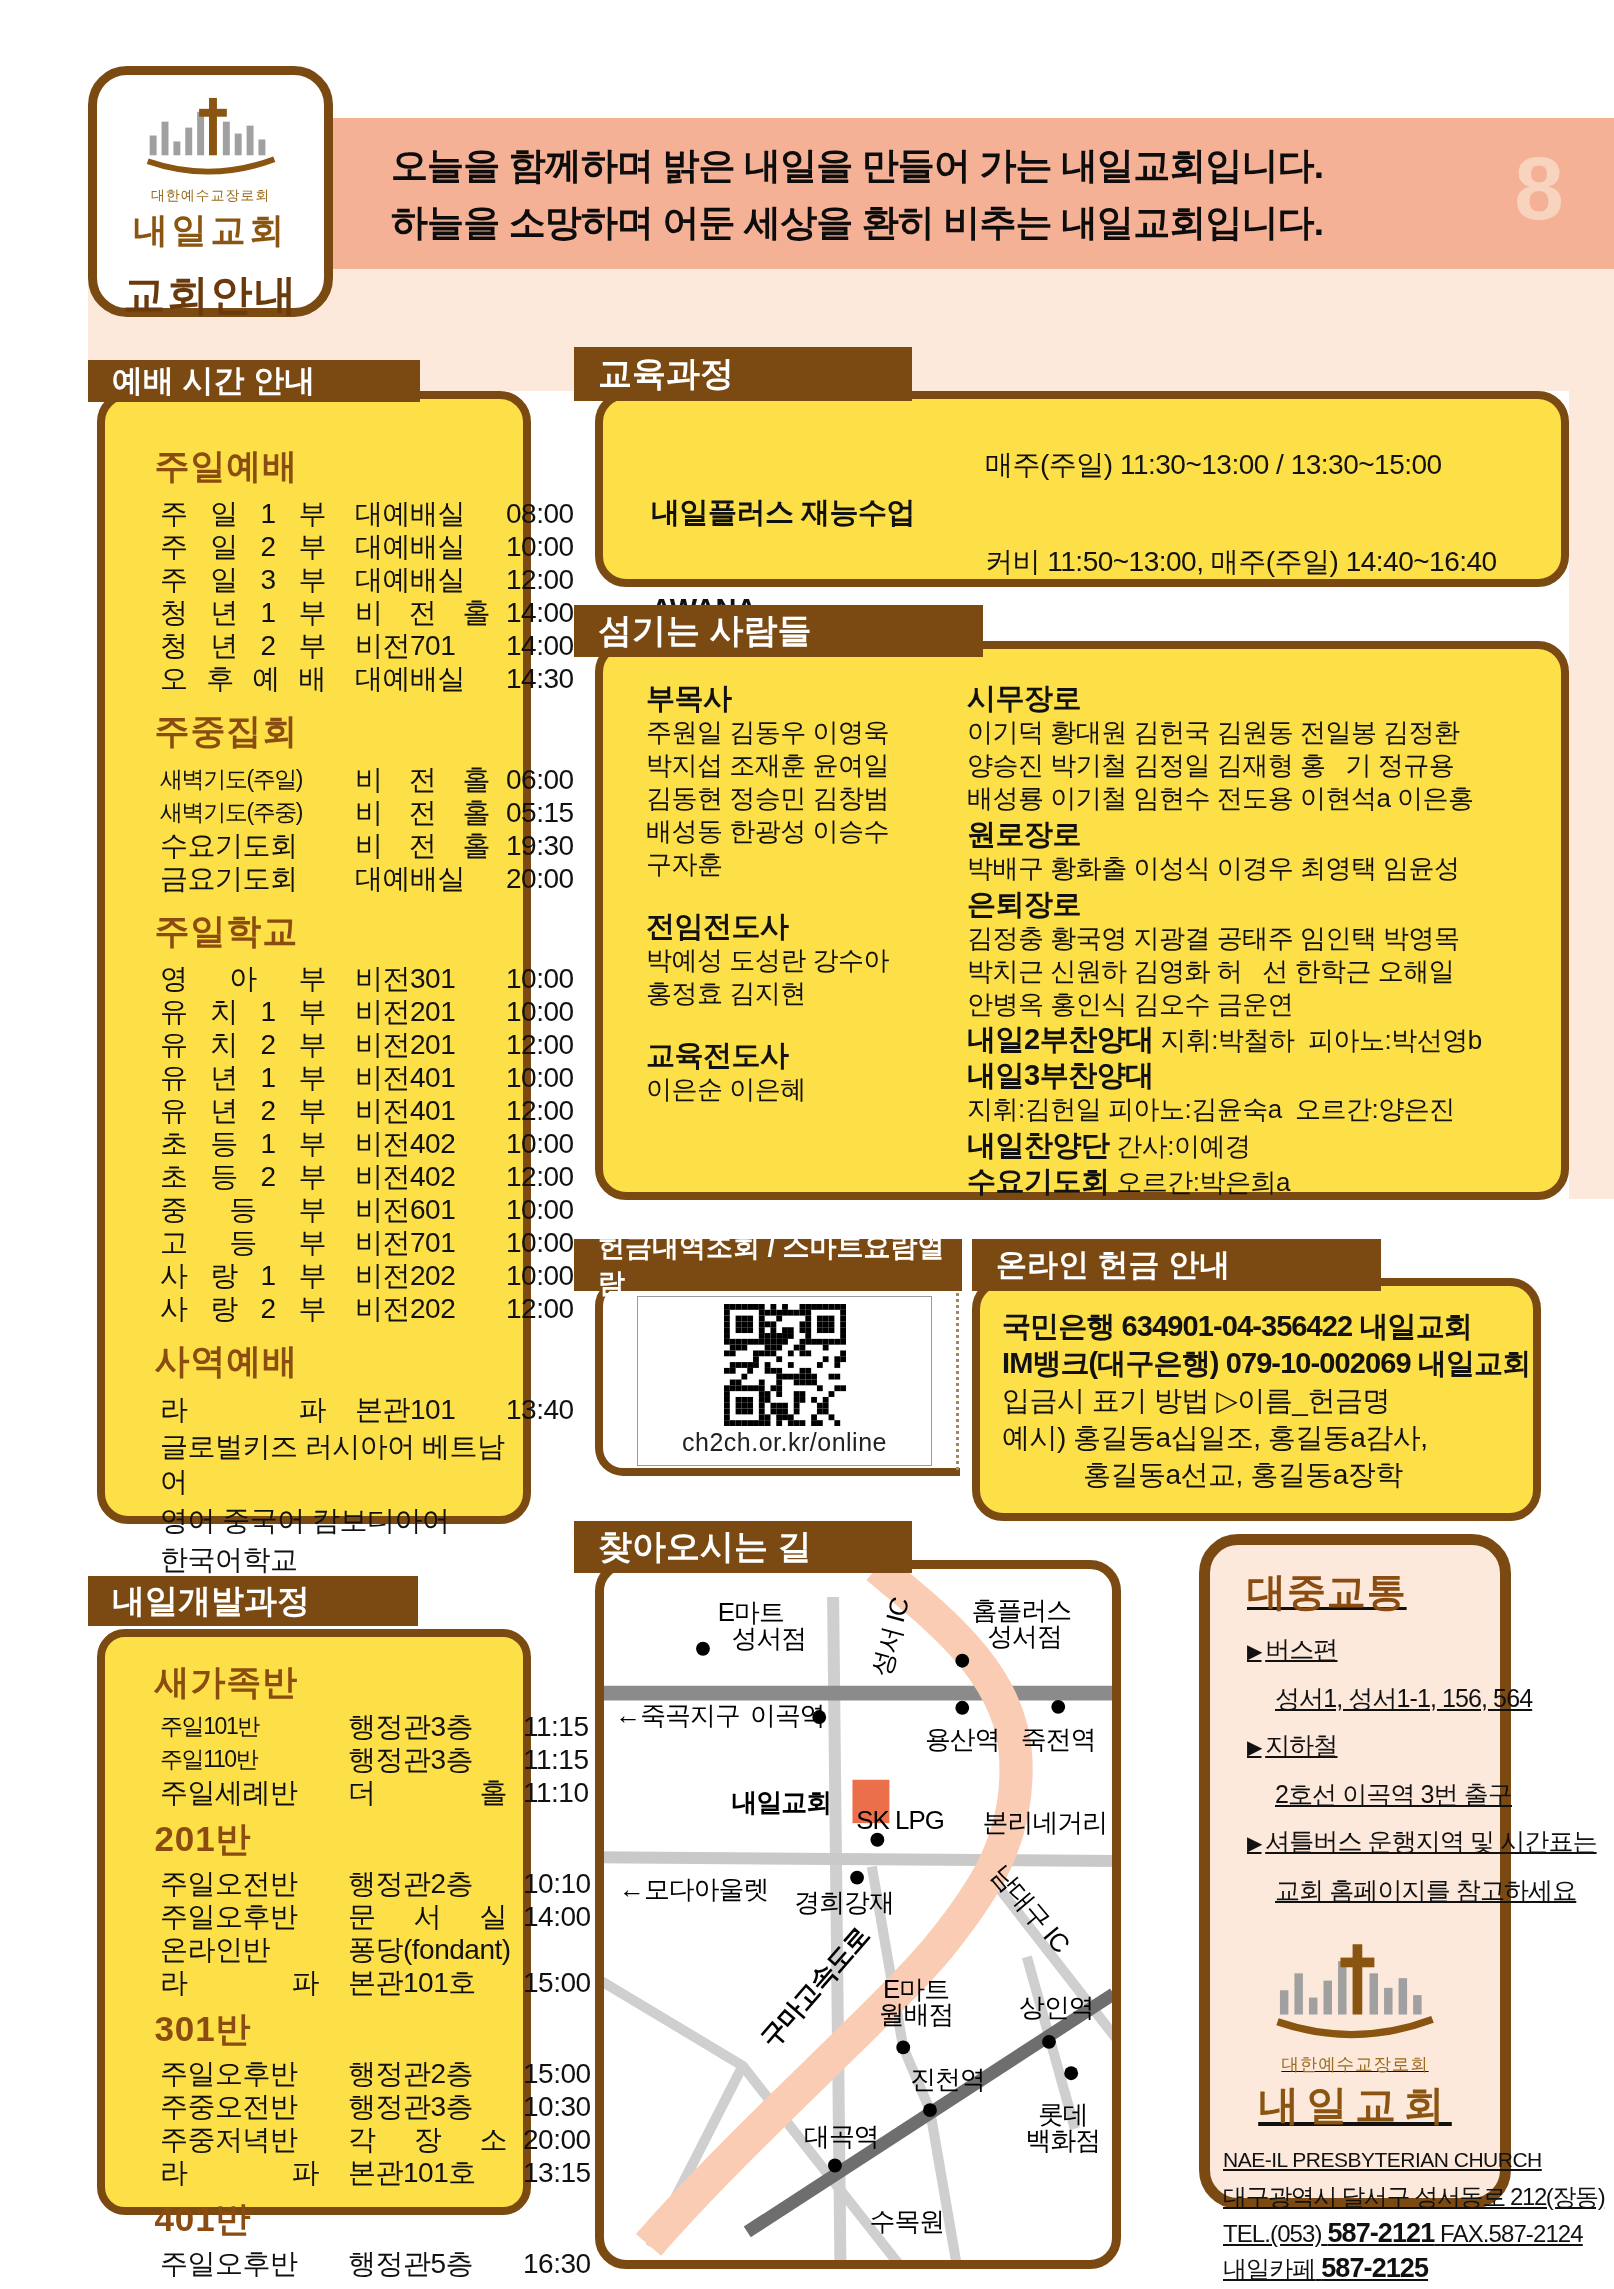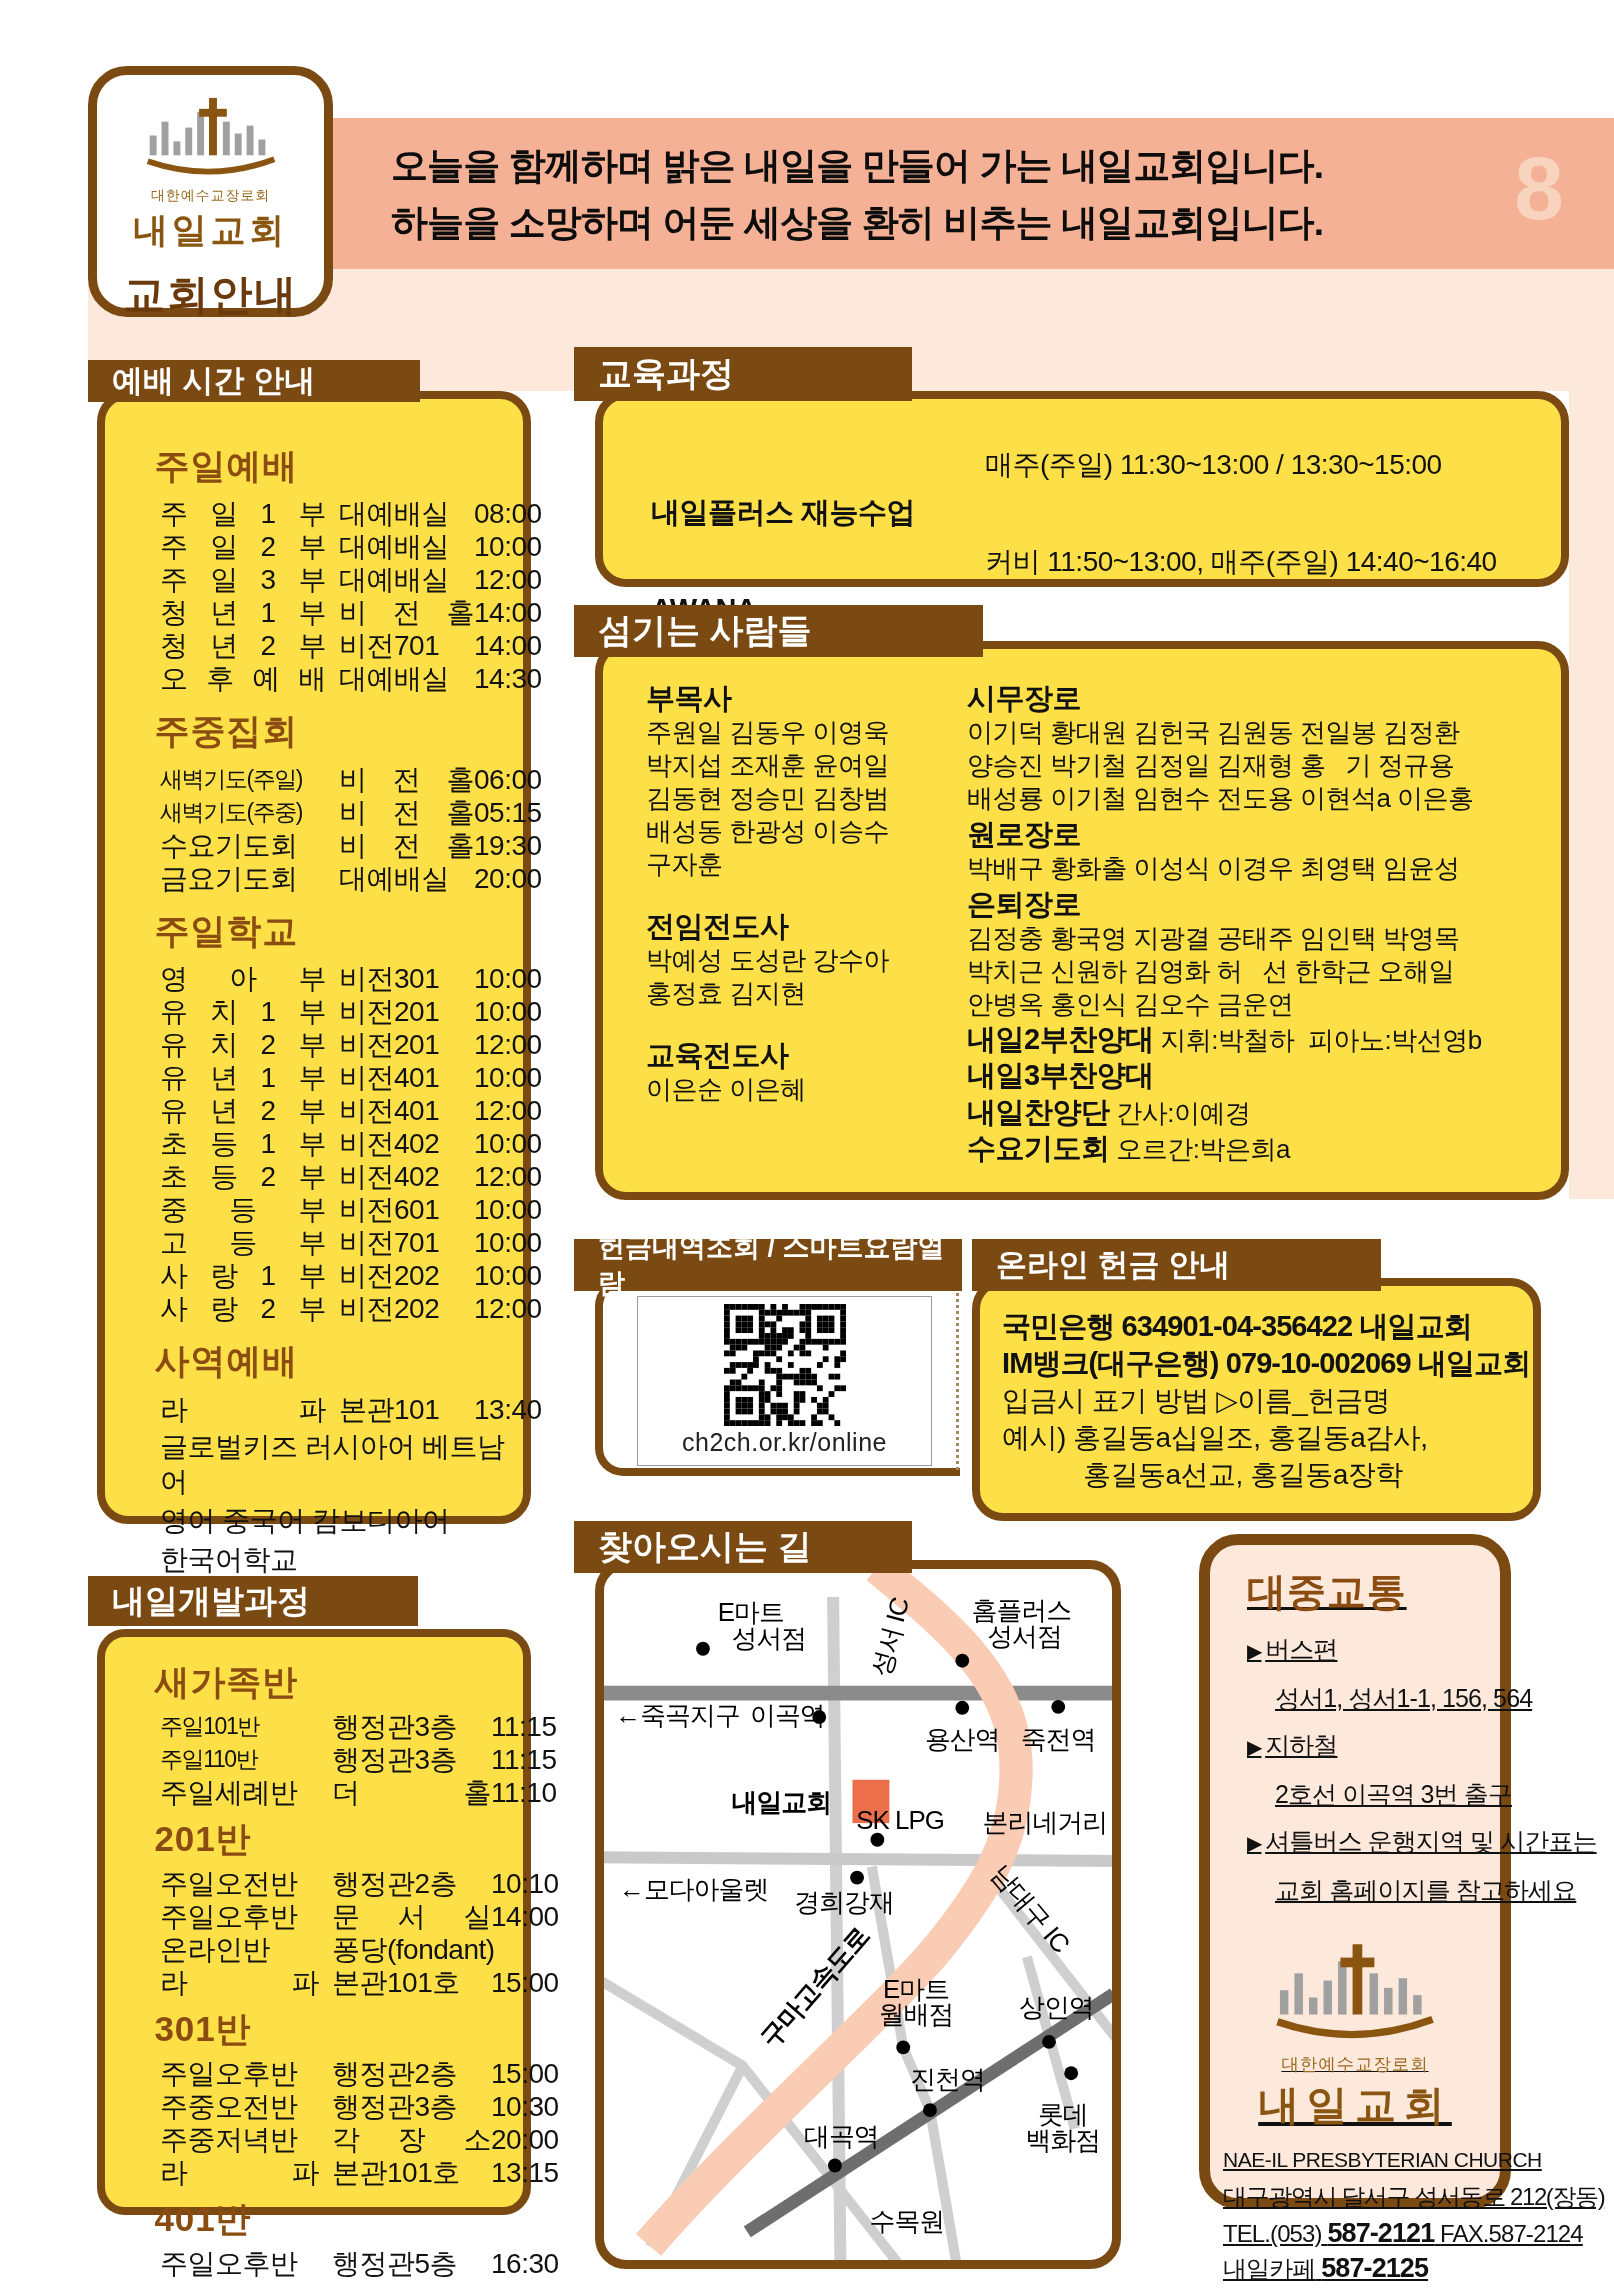--- a/index.html
+++ b/index.html
@@ -24,21 +24,21 @@
   .logo-church{font-size:35px;font-weight:bold;color:#8a5510;letter-spacing:3.7px;margin-top:1.8px;}
   #logo-box .logo-title{font-size:42px;font-weight:bold;color:var(--brown-dark);margin-top:13px;letter-spacing:1.8px;}
   
   .bar{position:absolute;background:var(--brown);color:#fff;font-weight:bold;display:flex;align-items:center;
        padding-left:24px;box-sizing:border-box;z-index:4;letter-spacing:0px;}
   
   .box{position:absolute;background:#fde047;border:8.3px solid var(--brown);border-radius:31px;box-sizing:border-box;z-index:1;}
   
   .sch-wrap{padding:31px 14.8px 0 55px;}
   .sch-title{font-size:35px;font-weight:bold;color:var(--title-brown);margin:13px 0 7.4px -5.5px;letter-spacing:0.9px;}
-  .sch-row{display:flex;line-height:33px;font-size:28px;letter-spacing:-0.5px;}
+  .sch-row{display:flex;line-height:33px;font-size:28px;letter-spacing:-0.5px;gap:16px;}
   .sch-row .c1{flex:0 0 166px;text-align:justify;text-align-last:justify;white-space:nowrap;}
   .sch-row .c1.tight{font-size:23px;letter-spacing:-1.4px;}
   .sch-row .c2{flex:0 0 135px;margin-left:13px;text-align:justify;text-align-last:justify;white-space:nowrap;}
   .sch-row .c3{flex:1;text-align:right;padding-right:11px;white-space:nowrap;}
   .sch-note{font-size:28px;line-height:35px;letter-spacing:-0.5px;margin-top:3.7px;}
   #dev-box .sch-wrap{padding-top:14.8px;}
   #dev-box .sch-title{margin:7.4px 0 3.7px -5.5px;}
   #dev-box .sch-row{line-height:33px;}
   #dev-box .c1{flex-basis:159px;}
   #dev-box .c2{flex-basis:159px;}
@@ -373,20 +373,21 @@
       </div>
       <div class="pp-sec2">
         <div class="pp-title">은퇴장로</div>
         <div class="pp-line">김정충 황국영 지광결 공태주 임인택 박영목</div>
         <div class="pp-line">박치근 신원하 김영화 허   선 한학근 오해일</div>
         <div class="pp-line">안병옥 홍인식 김오수 금운연</div>
       </div>
       <div class="pp-inline"><span class="pp-title">내일2부찬양대</span><span> 지휘:박철하  피아노:박선영b</span></div>
       <div class="pp-sec2">
         <div class="pp-title">내일3부찬양대</div>
+        <div class="pp-line">지휘:김헌일 피아노:김윤숙a  오르간:양은진</div>
       </div>
       <div class="pp-inline"><span class="pp-title">내일찬양단</span><span> 간사:이예경</span></div>
       <div class="pp-inline"><span class="pp-title">수요기도회</span><span> 오르간:박은희a</span></div>
     </div>
 
   <div class="bar" style="left:574px;top:1239px;width:388px;height:52px;font-size:27px;">헌금내역조회 / 스마트요람열람</div>
   <div class="abs" id="qr-box"></div>
   <div class="abs" id="qr-dotted"></div>
   <div class="abs" id="qr-frame">
     <svg id="qr-svg" width="122" height="122" viewBox="0 0 21 21" style="margin-top:7.4px">

